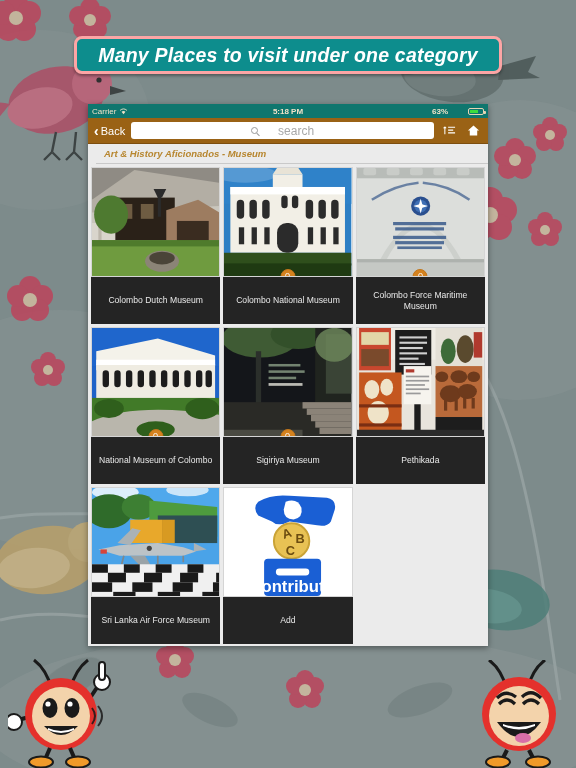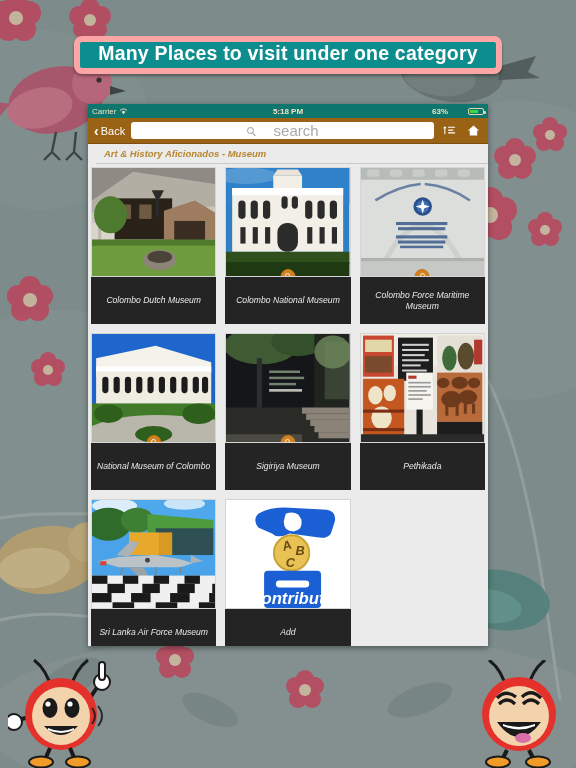--- a/index.html
+++ b/index.html
@@ -15,25 +15,26 @@
 
   
   #wallpaper { position: absolute; inset: 0; z-index: 0; }
 
   
   .title-banner {
     position: absolute;
     left: 74px; top: 36px;
     width: 428px; height: 38px;
     background: #0d8d8d;
-    border: 6px solid #fca5a5;
+    border: 3px solid #fca5a5;
     border-radius: 8px;
-    display: flex; justify-content: center;
+    display: flex; align-items: center; justify-content: center;
     z-index: 6;
     box-shadow: 0 2px 3px rgba(0,0,0,.35);
+    font-style: italic;
   }
   .title-banner span {
     color: #ffffff;
     font-size: 19.5px;
     font-weight: bold;
     letter-spacing: .2px;
     white-space: nowrap;
   }
 
   
@@ -95,46 +96,45 @@
   }
   .chev { font-size: 14px; line-height: 1; font-weight: bold; }
   .search-wrap {
     flex: 1 1 auto; height: 17px;
     background: #ffffff; border-radius: 3px;
     display: flex; align-items: center; justify-content: center;
     gap: 4px; position: relative;
   }
   .search-wrap .mag { width: 7px; height: 7px; border: 1.2px solid #9a9a9a; border-radius: 50%; position: relative; }
   .search-wrap .mag::after { content:""; position:absolute; right:-3px; bottom:-2px; width:4px; height:1.2px; background:#9a9a9a; transform: rotate(45deg);}
-  .search-ph { color: #a8a8a8; font-size: 15px; margin-left: 16px; }
+  .search-ph { color: #a8a8a8; font-size: 12px; margin-left: 16px; }
   .nav-icon { color: #fff; flex: none; cursor: pointer; display:flex; align-items:center; justify-content:center; width:18px; }
 
   
   .breadcrumb {
     height: 20px; background: #ebebeb;
     display: flex; align-items: center;
     padding: 0 8px; flex: none;
     border-bottom: 1px solid #c9c9c9;
     margin-left: 8px;
   }
   .breadcrumb span {
     color: #b7862f; font-size: 9.5px; font-style: italic; font-weight: bold;
   }
 
   
   .grid {
     flex: 1 1 auto;
     background: #ebebeb;
     display: grid;
     grid-template-columns: repeat(3, 1fr);
-    gap: 9px;
+    gap: 3px;
     padding: 3px;
     align-content: start;
     overflow: hidden;
-    font-style: italic;
   }
   .card { display: flex; flex-direction: column; position: relative; }
   .card.empty { background: #ebebeb; }
   .thumb {
     height: 110px; width: 100%;
     background: #ffffff;
     border: 1px solid #d5d5d5;
     overflow: hidden; position: relative;
     display: flex; align-items: center; justify-content: center;
   }

